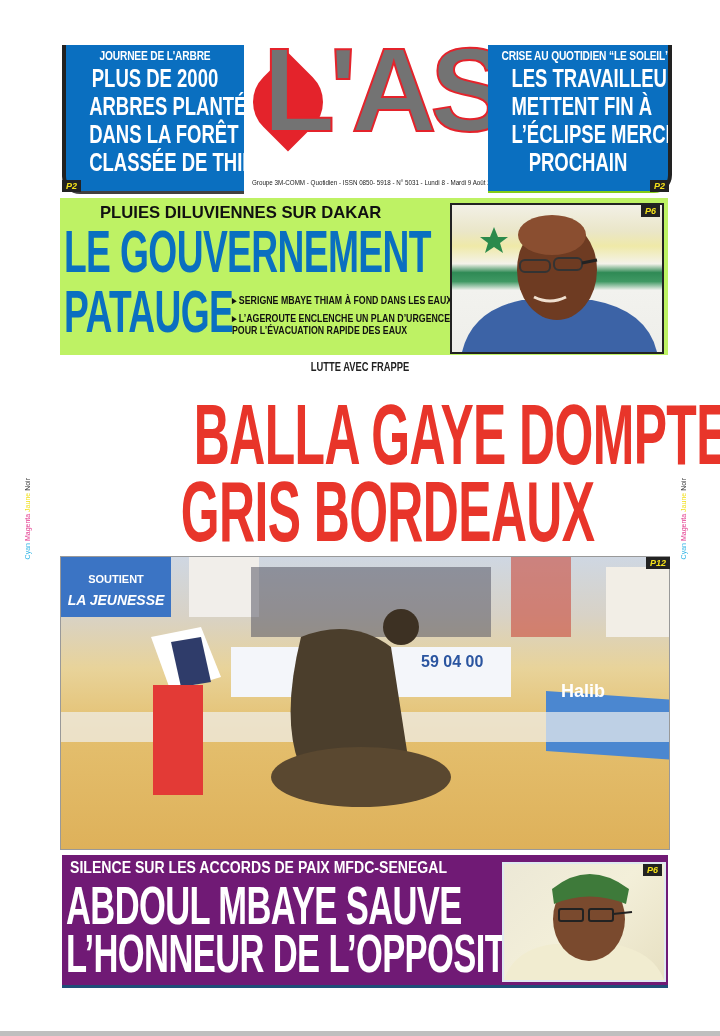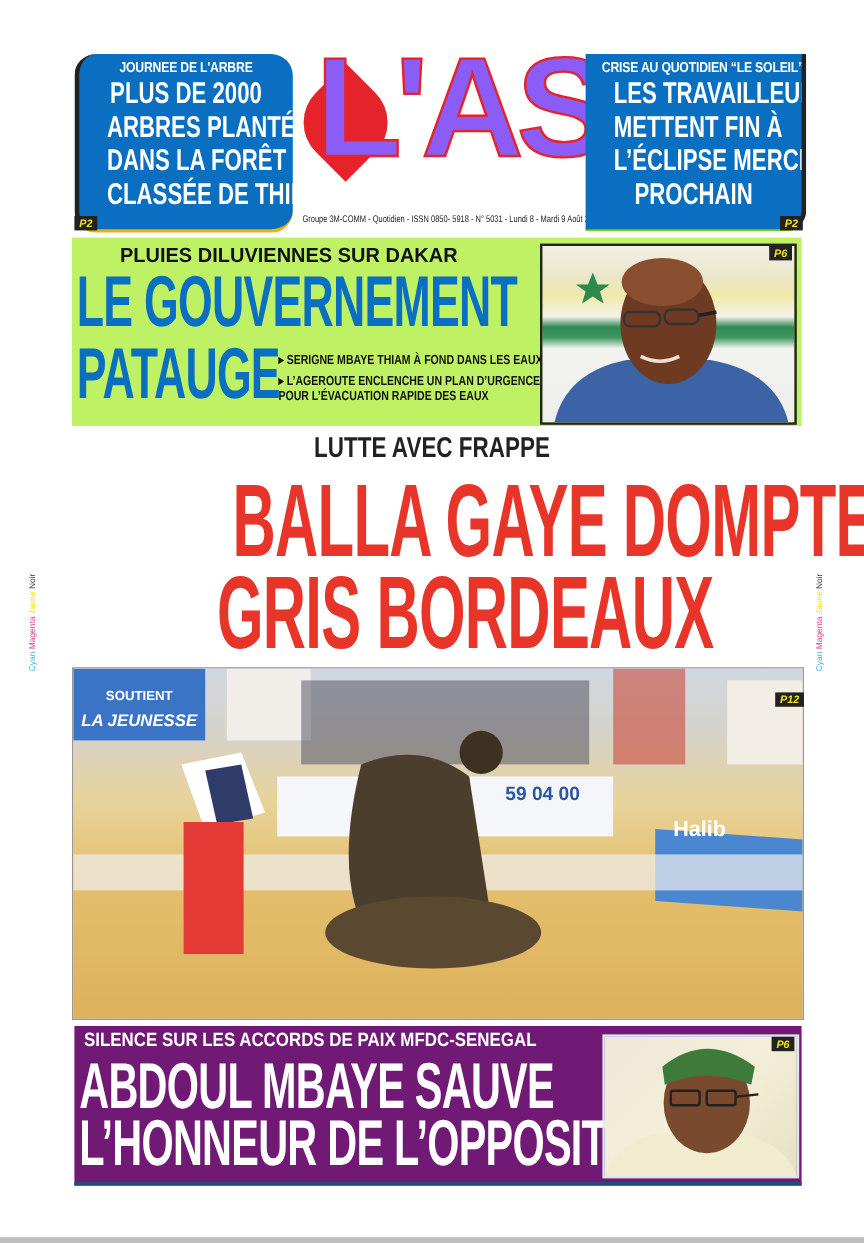--- a/index.html
+++ b/index.html
@@ -1,42 +1,42 @@
 <!DOCTYPE html>
 <html><head>
 <meta charset="utf-8">
 <style>
   html, body { margin:0; padding:0; background:#fff; }
   body { width:720px; height:1036px; position:relative; overflow:hidden; font-family:"Liberation Sans", sans-serif; }
 
   
   .teaser { position:absolute; background:#0a6fc0; color:#fff; text-align:center; overflow:hidden; }
-  .teaser.left { left:62px; top:45px; width:178px; height:146px; border-left:4px solid #222; border-bottom:3px solid #eab308; border-bottom-left-radius:18px;border-radius:18px; }
+  .teaser.left { left:62px; top:45px; width:178px; height:146px; border-left:4px solid #222; border-bottom:3px solid #404040; border-bottom-left-radius:18px; }
   .teaser.right { left:488px; top:45px; width:180px; height:146px; border-right:4px solid #222; border-bottom:2px solid #84cc16; border-bottom-right-radius:18px; }
   .teaser .kicker { font-size:12px; font-weight:bold; margin-top:4px; letter-spacing:-0.2px; transform:scaleX(0.85); white-space:nowrap; }
   .teaser .head { font-size:25px; font-weight:bold; line-height:26px; transform:scaleX(0.74); white-space:nowrap; margin-top:2px; }
   .pbadge { position:absolute; background:#222; color:#f4e11a; font-size:9px; font-weight:bold; font-style:italic; padding:1px 4px; }
 
   
   .logo { position:absolute; left:245px; top:45px; width:240px; height:125px; }
   .logo .diamond { position:absolute; left:8px; top:22px; width:70px; height:70px; background:#e4232b; transform:rotate(45deg); border-radius:0 50% 0 50%; }
-  .logo .word { position:absolute; left:18px; top:-14px; font-family:"Liberation Sans", sans-serif; font-weight:bold; font-size:118px; color:#8b5cf6; -webkit-text-stroke:2px #e4232b; letter-spacing:-6px; transform:scaleX(1.0); line-height:1; }
+  .logo .word { position:absolute; left:18px; top:-14px; font-family:"Liberation Sans", sans-serif; font-weight:bold; font-size:118px; color:#737373; -webkit-text-stroke:2px #e4232b; letter-spacing:-6px; transform:scaleX(1.0); line-height:1; }
   .masthead-info { position:absolute; left:252px; top:178px; width:232px; font-size:8px; color:#222; white-space:nowrap; transform:scaleX(0.78); transform-origin:left top; }
 
   
   .yellow { position:absolute; left:60px; top:198px; width:608px; height:157px; background:#bef264; }
   .yellow .kicker { position:absolute; left:40px; top:5px; font-size:17px; font-weight:bold; color:#111; white-space:nowrap; transform:scaleX(0.98); transform-origin:left top; }
   .yellow .h1 { position:absolute; left:4px; top:22px; font-size:60px; font-weight:bold; color:#0a6fc0; white-space:nowrap; transform:scaleX(0.62); transform-origin:left top; letter-spacing:-1px; line-height:64px; }
   .yellow .h2 { position:absolute; left:4px; top:82px; font-size:60px; font-weight:bold; color:#0a6fc0; white-space:nowrap; transform:scaleX(0.62); transform-origin:left top; letter-spacing:-1px; line-height:64px; }
   .yellow .bullets { position:absolute; left:172px; top:96px; font-size:11px; font-weight:bold; color:#111; line-height:12px; transform:scaleX(0.8); transform-origin:left top; white-space:nowrap; }
   .yellow .bullets div { margin-bottom:6px; }
   .photo1 { position:absolute; left:450px; top:203px; width:210px; height:147px; border:2px solid #222; overflow:hidden; background:linear-gradient(180deg,#f2f0e6 0%,#eae6c8 18%,#efe9a8 28%,#f4f2ea 40%,#2f8a55 46%,#3f9863 52%,#f2f2ee 58%,#eeeeea 100%); }
 
   
-  .kicker-main { position:absolute; left:0; width:720px; top:360px; text-align:center; font-size:24px; font-weight:bold; color:#222; }
+  .kicker-main { position:absolute; left:0; width:720px; top:360px; text-align:center; font-size:12px; font-weight:bold; color:#222; }
   .kicker-main span { display:inline-block; transform:scaleX(0.78); }
   .mainhead { position:absolute; left:0; width:720px; text-align:center; color:#e8352a; font-weight:bold; font-size:86px; line-height:86px; white-space:nowrap; }
   .mainhead span { display:inline-block; transform:scaleX(0.58); letter-spacing:-1px; }
 
   
   .photo2 { position:absolute; left:60px; top:556px; width:608px; height:292px; overflow:hidden; background:linear-gradient(180deg,#cfd7e2 0%,#d8d2c6 20%,#e8d39a 38%,#e4bf6e 60%,#deb15a 100%); border:1px solid #999; }
 
   
   .bottom { position:absolute; left:62px; top:855px; width:606px; height:130px; background:#701a75; border-bottom:3px solid #1f4e78; }
   .bottom .kicker { position:absolute; left:8px; top:4px; font-size:16px; font-weight:bold; color:#fff; white-space:nowrap; transform:scaleX(0.88); transform-origin:left top; }
@@ -117,21 +117,21 @@
     <rect x="0" y="155" width="608" height="30" fill="#f0f0ee" opacity="0.7"></rect>
     <rect x="190" y="10" width="240" height="70" fill="#4a4a5a" opacity="0.5"></rect>
     <path d="M90 80 L140 70 L160 120 L110 135 Z" fill="#ffffff"></path>
     <path d="M110 85 L140 80 L150 125 L120 130 Z" fill="#2f3c6a"></path>
     <rect x="92" y="128" width="50" height="110" fill="#e33a36"></rect>
     <path d="M240 80 Q290 60 330 90 L350 220 Q300 250 250 230 Q215 180 240 80 Z" fill="#4b3e2c"></path>
     <ellipse cx="300" cy="220" rx="90" ry="30" fill="#5a4830"></ellipse>
     <circle cx="340" cy="70" r="18" fill="#3d3123"></circle>
   </svg>
 </div>
-<div class="pbadge" style="left:646px;top:557px;margin-top:20px;">P12</div>
+<div class="pbadge" style="left:646px;top:557px;">P12</div>
 
 <div class="bottom">
   <div class="kicker">SILENCE SUR LES ACCORDS DE PAIX MFDC-SENEGAL</div>
   <div class="h" style="top:22px;">ABDOUL MBAYE SAUVE</div>
   <div class="h" style="top:70px;">L’HONNEUR DE L’OPPOSITION</div>
 </div>
 <div class="photo3">
   <svg width="160" height="116" viewBox="0 0 160 116">
     <path d="M0 116 Q10 85 50 80 L110 80 Q150 88 160 116 Z" fill="#f1ecd0"></path>
     <ellipse cx="85" cy="55" rx="36" ry="42" fill="#7a4a2e"></ellipse>

